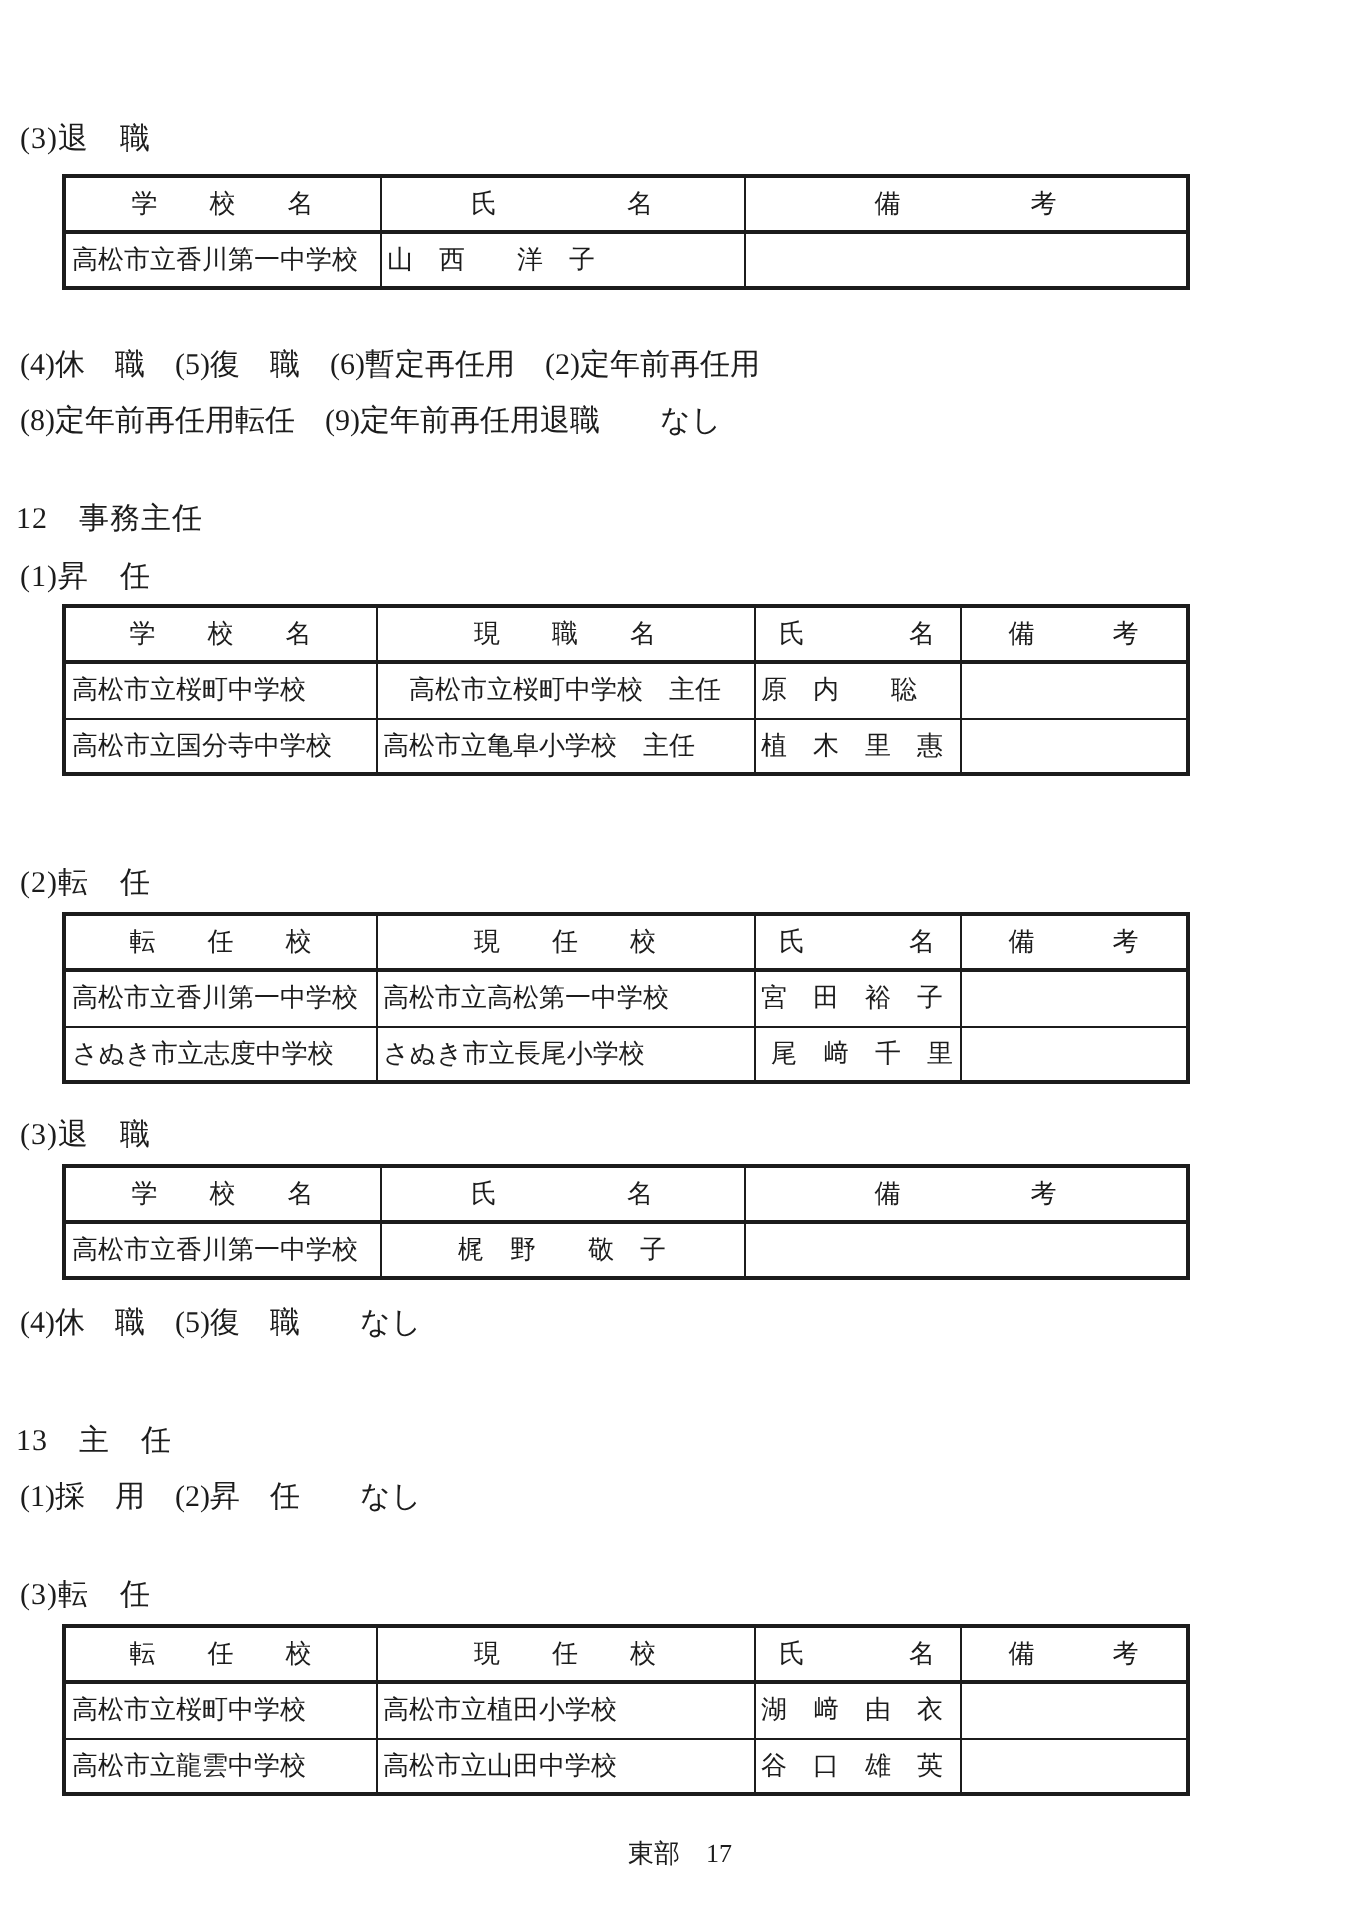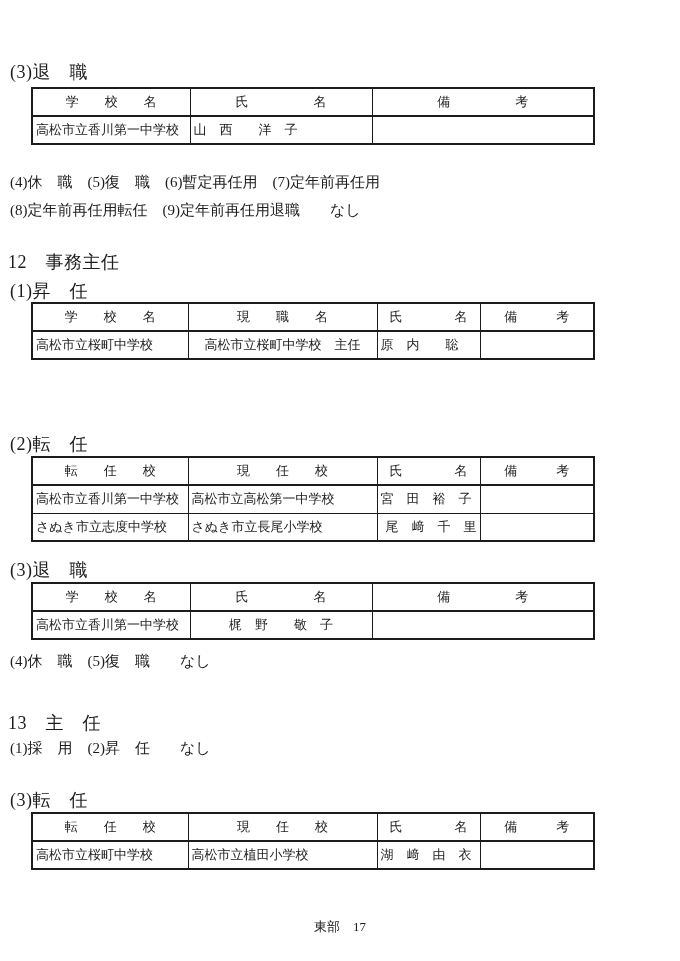--- a/index.html
+++ b/index.html
@@ -5,21 +5,21 @@
   * { margin: 0; padding: 0; box-sizing: border-box; }
   html, body { background: #ffffff; }
   body {
     width: 680px; height: 961px;
     position: relative;
     font-family: "Liberation Serif", "DejaVu Serif", serif;
     color: #1c1c1c;
     overflow: hidden;
   }
   .abs { position: absolute; }
-  .heading { font-size: 18px; letter-spacing: 0.5px; white-space: pre; text-align: center; }
+  .heading { font-size: 15px; letter-spacing: 0.5px; white-space: pre; text-align: center; }
   .note-line { font-size: 15px; white-space: pre; }
   table.doc-table {
     border-collapse: collapse;
     table-layout: fixed;
     border: 2px solid #1c1c1c;
   }
   table.doc-table th, table.doc-table td {
     border: 1px solid #1c1c1c;
     height: 28px;
     font-size: 13px;
@@ -52,21 +52,21 @@
     </thead>
     <tbody>
       <tr>
         <td style="text-align: left;">高松市立香川第一中学校</td>
         <td style="text-align: left;">山　西　　洋　子</td>
         <td style="text-align: center;"></td>
       </tr>
     </tbody>
   </table>
 
-<div class="abs note-line" style="left:10px; top:173px;">(4)休　職　(5)復　職　(6)暫定再任用　(7)定年前再任用</div>
+<div class="abs note-line" style="left:10px; top:173px;">(4)休　職　(5)復　職　(6)暫定再任用　(2)定年前再任用</div>
 <div class="abs note-line" style="left:10px; top:201px;">(8)定年前再任用転任　(9)定年前再任用退職　　なし</div>
 
 <div class="abs heading" style="left:8px; top:250px;font-family:Liberation Serif, serif;">12　事務主任</div>
 
 <div class="abs heading" style="left:10px; top:279px;">(1)昇　任</div>
 
 <table class="doc-table abs" style="left:31px; top:302px;">
     <colgroup>
       <col style="width: 156px;">
       <col style="width: 189px;">
@@ -79,20 +79,26 @@
         <th>現　　職　　名</th>
         <th>氏　　　　名</th>
         <th>備　　　考</th>
       </tr>
     </thead>
     <tbody>
       <tr>
         <td style="text-align: left;">高松市立桜町中学校</td>
         <td style="text-align: center; margin-left: 44px;">高松市立桜町中学校　主任</td>
         <td style="text-align: left;">原　内　　聡</td>
+        <td style="text-align: left;"></td>
+      </tr>
+      <tr>
+        <td style="text-align: left;">高松市立国分寺中学校</td>
+        <td style="text-align: left;">高松市立亀阜小学校　主任</td>
+        <td style="text-align: left;">植　木　里　惠</td>
         <td style="text-align: left;"></td>
       </tr>
     </tbody>
   </table>
 
 <div class="abs heading" style="left:10px; top:432px;">(2)転　任</div>
 
 <table class="doc-table abs" style="left:31px; top:456px;">
     <colgroup>
       <col style="width: 156px;">
@@ -171,16 +177,22 @@
         <th>備　　　考</th>
       </tr>
     </thead>
     <tbody>
       <tr>
         <td style="text-align: left;">高松市立桜町中学校</td>
         <td style="text-align: left;">高松市立植田小学校</td>
         <td style="text-align: left;">湖　﨑　由　衣</td>
         <td style="text-align: left;"></td>
       </tr>
+      <tr>
+        <td style="text-align: left;">高松市立龍雲中学校</td>
+        <td style="text-align: left;">高松市立山田中学校</td>
+        <td style="text-align: left;">谷　口　雄　英</td>
+        <td style="text-align: left;"></td>
+      </tr>
     </tbody>
   </table>
 
 <div class="abs footer" style="left:0; top:906px;margin-top:12px;">東部　17</div>
 
 </body></html>

